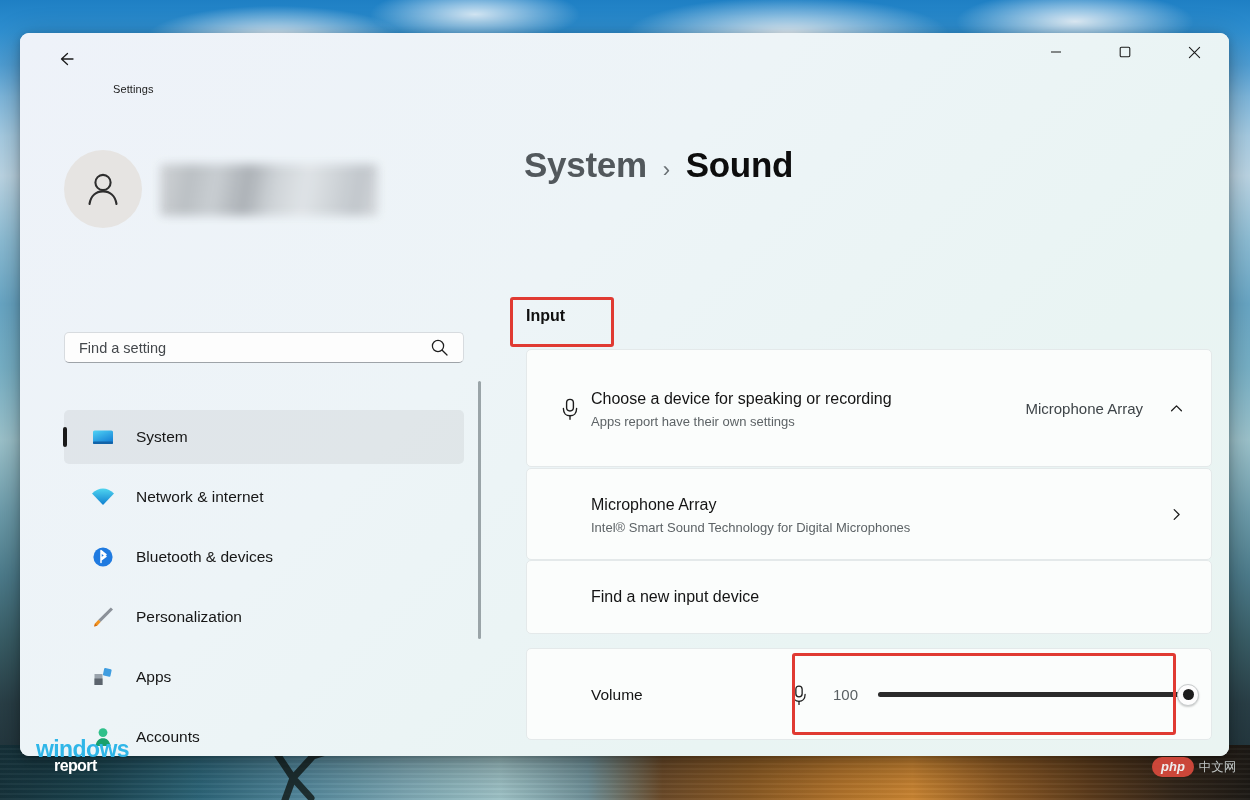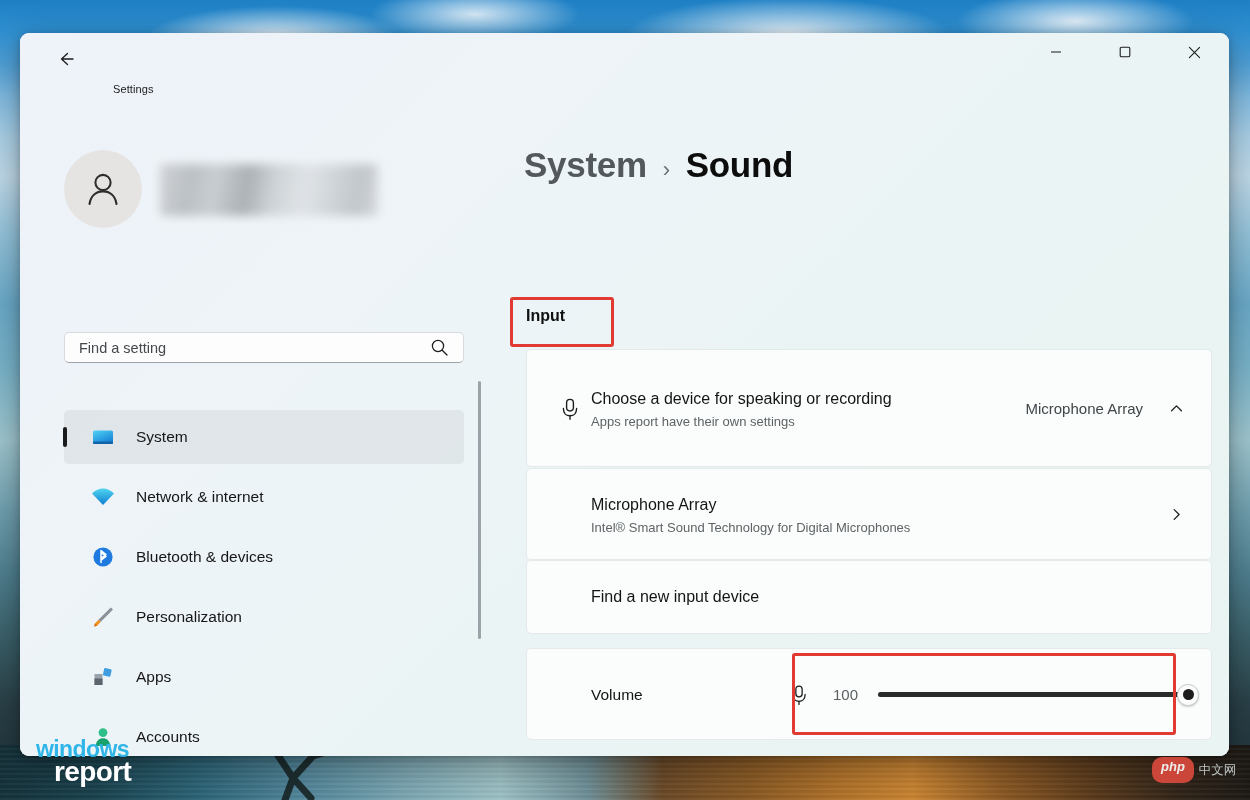--- a/index.html
+++ b/index.html
@@ -269,32 +269,32 @@
     position: absolute; left: 36px; top: 738px;
     width: 108px; height: 48px;
     line-height: 1.02;
     pointer-events: none;
   }
   #wrLine1 {
     font-size: 23px; font-weight: 700; color: #2fb6e8;
     letter-spacing: -.6px;
   }
   #wrLine2 {
-    font-size: 28px; font-weight: 700; color: #ffffff;
+    font-size: 16px; font-weight: 700; color: #ffffff;
     letter-spacing: -.6px; margin-left: 18px; margin-top: -3px;
   }
   #phpMark {
     position: absolute; left: 1152px; top: 757px;
     display: flex; align-items: center; gap: 5px;
     pointer-events: none;
   }
   #phpBadge {
     background: #d94a3d; color: #fff;
     font-size: 13px; font-weight: 700; font-style: italic;
-    padding: 2px 9px 9px; border-radius: 10px;
+    padding: 2px 9px 3px; border-radius: 10px;
     opacity: .92;
   }
   #phpCn {
     font-size: 12.5px; color: #cfd6d6; opacity: .9;
   }
 </style>
 </head>
 <body>
 
 <div id="desktop">

